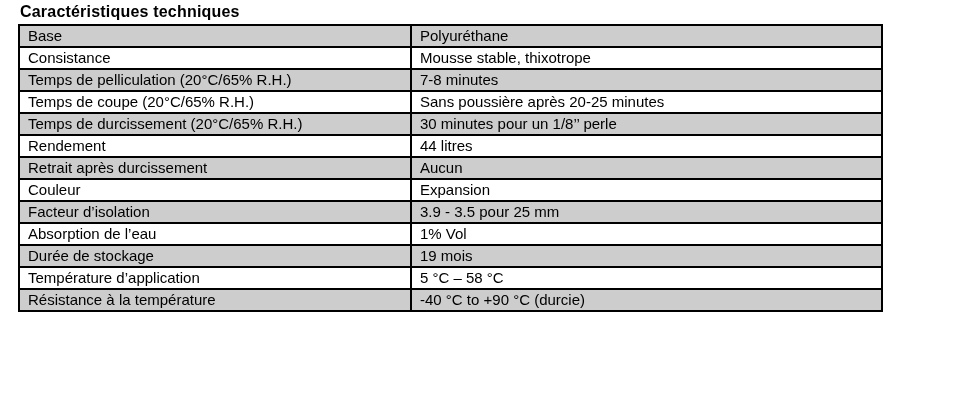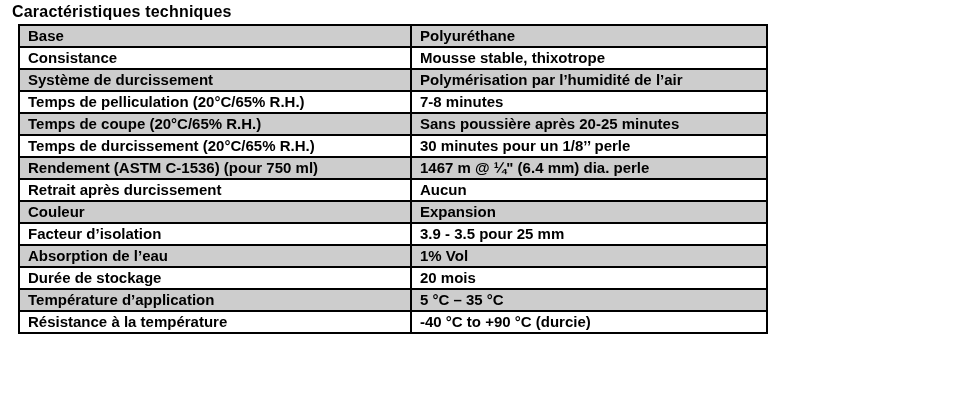--- a/index.html
+++ b/index.html
@@ -13,29 +13,28 @@
   }
   .page {
     position: relative;
     width: 969px;
     height: 414px;
     overflow: hidden;
   }
   .doc-title {
     font-size: 16px;
     font-weight: bold;
-    margin: 3px 0 3px 12px;
+    margin: 3px 0 3px 20px;
     letter-spacing: 0.2px;
   }
   table.spec-table {
     border-collapse: collapse;
     margin-left: 18px;
-    width: 750px;
+    width: 865px;
     table-layout: fixed;
-    font-weight: bold;
   }
   table.spec-table td {
     border: 2px solid #000000;
     font-size: 15px;
     line-height: 18px;
     padding: 1px 8px;
     height: 18px;
     white-space: nowrap;
     overflow: hidden;
     vertical-align: middle;
@@ -54,62 +53,58 @@
     <tbody>
       <tr>
         <td class="label-cell">Base</td>
         <td class="value-cell">Polyuréthane</td>
       </tr>
       <tr>
         <td class="label-cell">Consistance</td>
         <td class="value-cell">Mousse stable, thixotrope</td>
       </tr>
       <tr>
-        <td class="label-cell">Système de durcissement</td>
-        <td class="value-cell">Polymérisation par l’humidité de l’air</td>
-      </tr>
-      <tr>
         <td class="label-cell">Temps de pelliculation (20°C/65% R.H.)</td>
         <td class="value-cell">7-8 minutes</td>
       </tr>
       <tr>
         <td class="label-cell">Temps de coupe (20°C/65% R.H.)</td>
         <td class="value-cell">Sans poussière après 20-25 minutes</td>
       </tr>
       <tr>
         <td class="label-cell">Temps de durcissement (20°C/65% R.H.)</td>
         <td class="value-cell">30 minutes pour un 1/8’’ perle</td>
       </tr>
       <tr>
-        <td class="label-cell">Rendement (ASTM C-1536) (pour 750 ml)</td>
-        <td class="value-cell">1467 m @ ¼" (6.4 mm) dia. perle</td>
+        <td class="label-cell">Rendement</td>
+        <td class="value-cell">44 litres</td>
       </tr>
       <tr>
         <td class="label-cell">Retrait après durcissement</td>
         <td class="value-cell">Aucun</td>
       </tr>
       <tr>
         <td class="label-cell">Couleur</td>
         <td class="value-cell">Expansion</td>
       </tr>
       <tr>
         <td class="label-cell">Facteur d’isolation</td>
         <td class="value-cell">3.9 - 3.5 pour 25 mm</td>
       </tr>
       <tr>
         <td class="label-cell">Absorption de l’eau</td>
         <td class="value-cell">1% Vol</td>
       </tr>
       <tr>
         <td class="label-cell">Durée de stockage</td>
-        <td class="value-cell">20 mois</td>
+        <td class="value-cell">19 mois</td>
       </tr>
       <tr>
         <td class="label-cell">Température d’application</td>
-        <td class="value-cell">5 °C – 35 °C</td>
+        <td class="value-cell">5 °C – 58 °C</td>
       </tr>
       <tr>
         <td class="label-cell">Résistance à la température</td>
         <td class="value-cell">-40 °C to +90 °C (durcie)</td>
       </tr>
     </tbody>
   </table>
 </div>
 
 </body></html>

